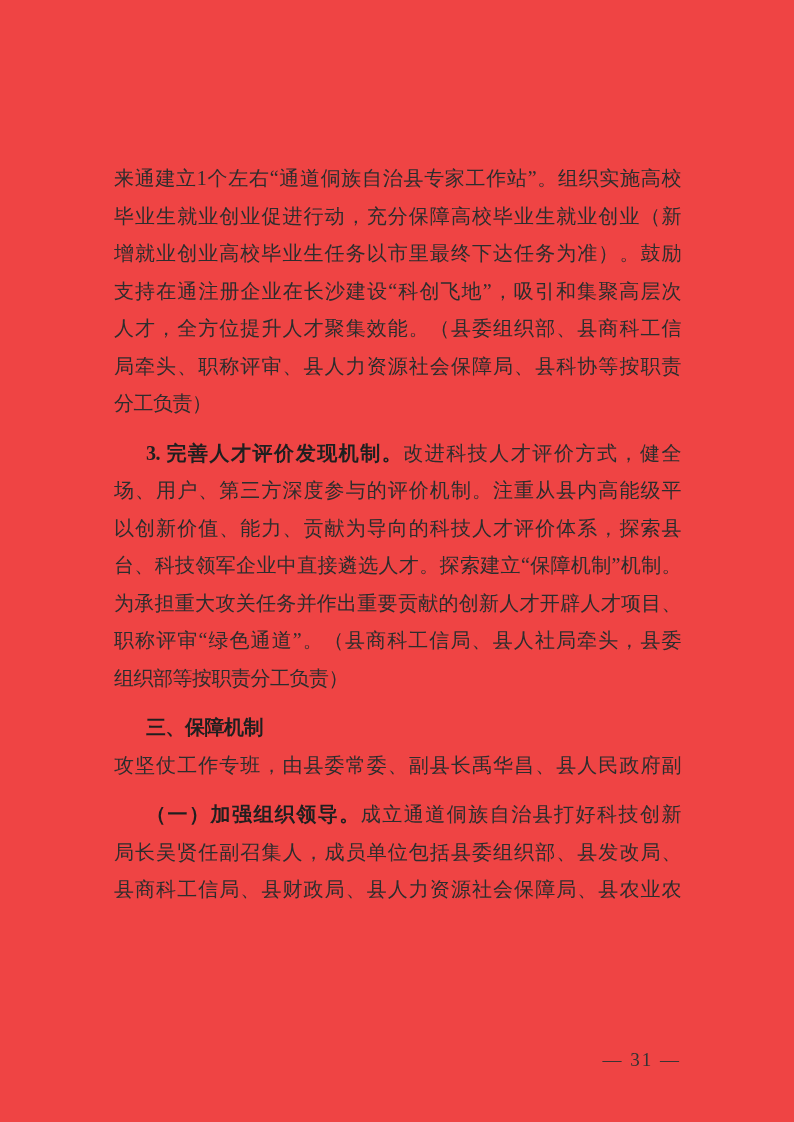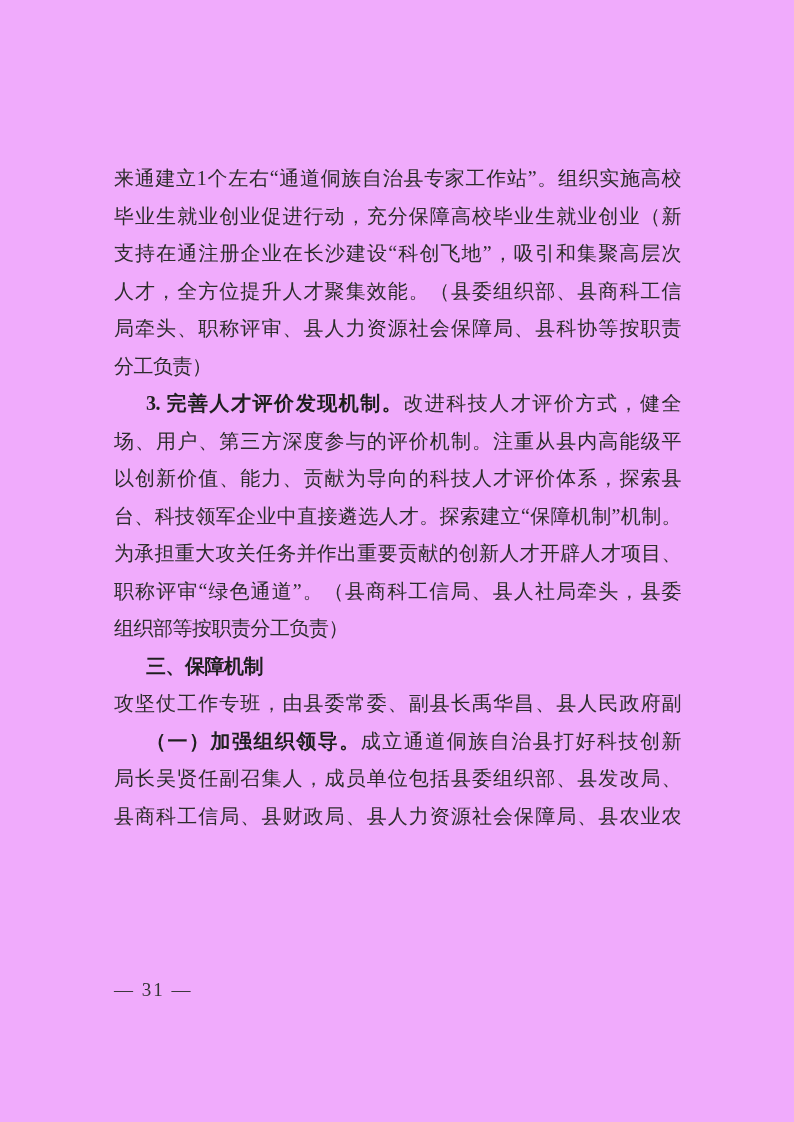--- a/index.html
+++ b/index.html
@@ -4,21 +4,21 @@
 <style>
   html, body {
     margin: 0;
     padding: 0;
     background: #ffffff;
   }
   .page {
     position: relative;
     width: 794px;
     height: 1122px;
-    background: #f0abfc;
+    background: #ef4444;
     overflow: hidden;
     font-family: "Liberation Serif", "DejaVu Serif", serif;
   }
   .content {
     position: absolute;
     left: 114px;
     top: 160px;
     width: 567px;
   }
   .line {
@@ -30,43 +30,46 @@
     text-align: justify;
     text-align-last: justify;
     overflow: hidden;
   }
   .line.short {
     text-align: center;
     text-align-last: left;
   }
   .line.indent {
     text-indent: 1.6em;
+    margin-top: 12px;
   }
   .hd {
     font-weight: 700;
     color: #1f1f1f;
   }
   .footer {
     position: absolute;
-    top: 978px;
+    top: 1048px;
     left: 114px;
     width: 567px;
+    text-align: right;
     font-size: 19px;
     color: #333333;
     letter-spacing: 2px;
     line-height: 24px;
   }
 </style>
 </head>
 <body>
 
 <div class="page">
   <main class="content" id="body-lines">
       <div class="line"><span>来通建立1个左右“通道侗族自治县专家工作站”。组织实施高校</span></div>
       <div class="line"><span>毕业生就业创业促进行动，充分保障高校毕业生就业创业（新</span></div>
+      <div class="line"><span>增就业创业高校毕业生任务以市里最终下达任务为准）。鼓励</span></div>
       <div class="line"><span>支持在通注册企业在长沙建设“科创飞地”，吸引和集聚高层次</span></div>
       <div class="line"><span>人才，全方位提升人才聚集效能。（县委组织部、县商科工信</span></div>
       <div class="line"><span>局牵头、职称评审、县人力资源社会保障局、县科协等按职责</span></div>
       <div class="line short"><span>分工负责）</span></div>
       <div class="line indent"><span class="hd">3. 完善人才评价发现机制。</span><span>改进科技人才评价方式，健全</span></div>
       <div class="line"><span>场、用户、第三方深度参与的评价机制。注重从县内高能级平</span></div>
       <div class="line"><span>以创新价值、能力、贡献为导向的科技人才评价体系，探索县</span></div>
       <div class="line"><span>台、科技领军企业中直接遴选人才。探索建立“保障机制”机制。</span></div>
       <div class="line"><span>为承担重大攻关任务并作出重要贡献的创新人才开辟人才项目、</span></div>
       <div class="line"><span>职称评审“绿色通道”。（县商科工信局、县人社局牵头，县委</span></div>

